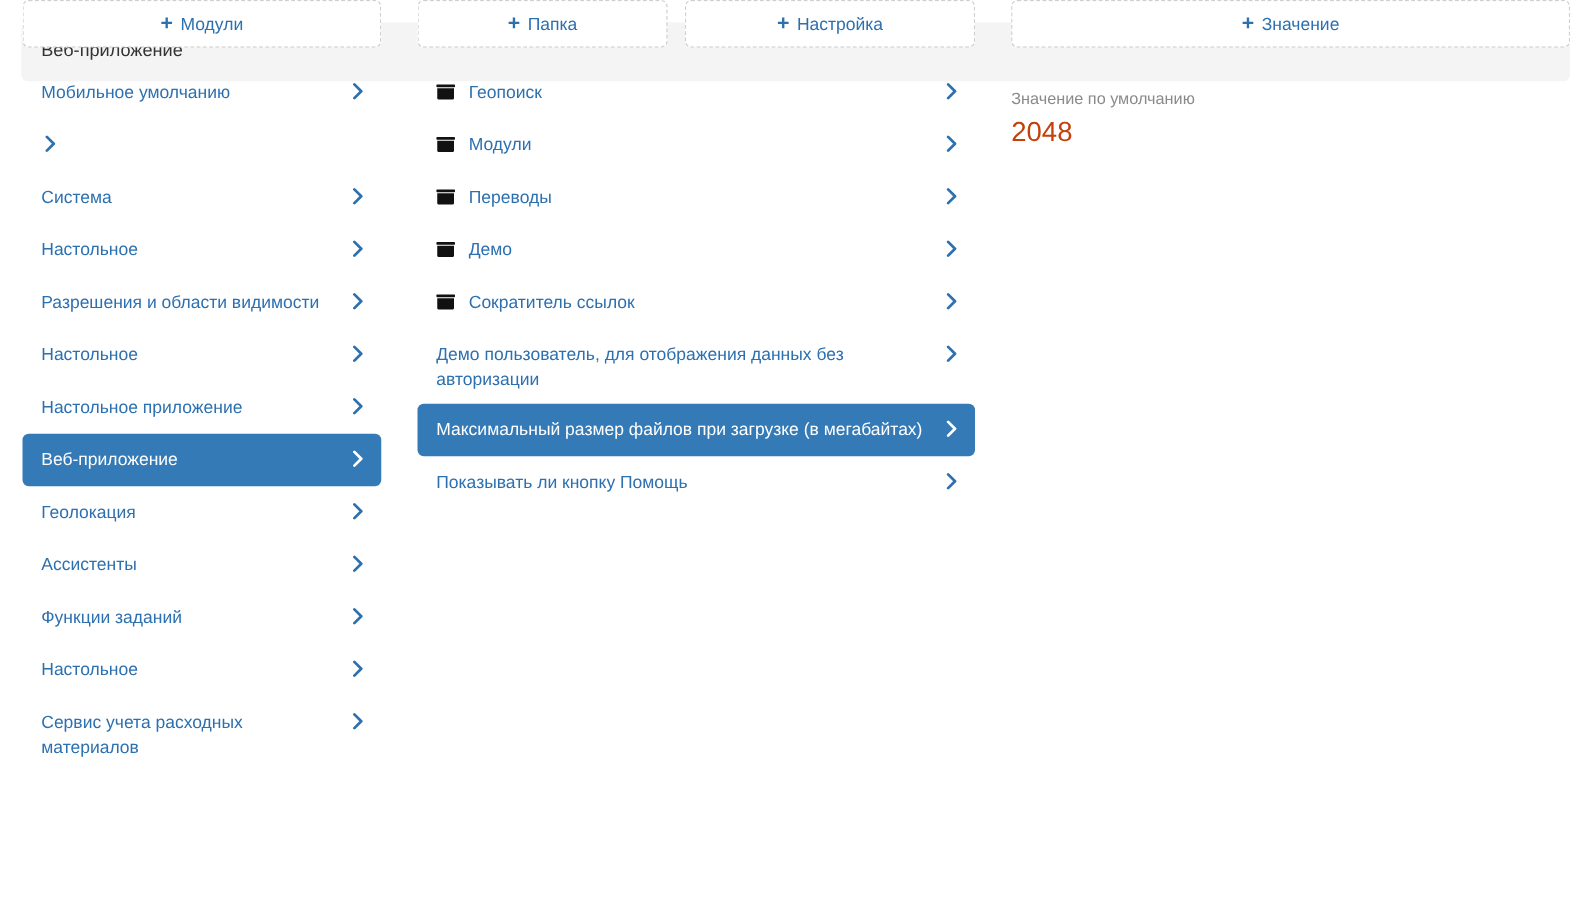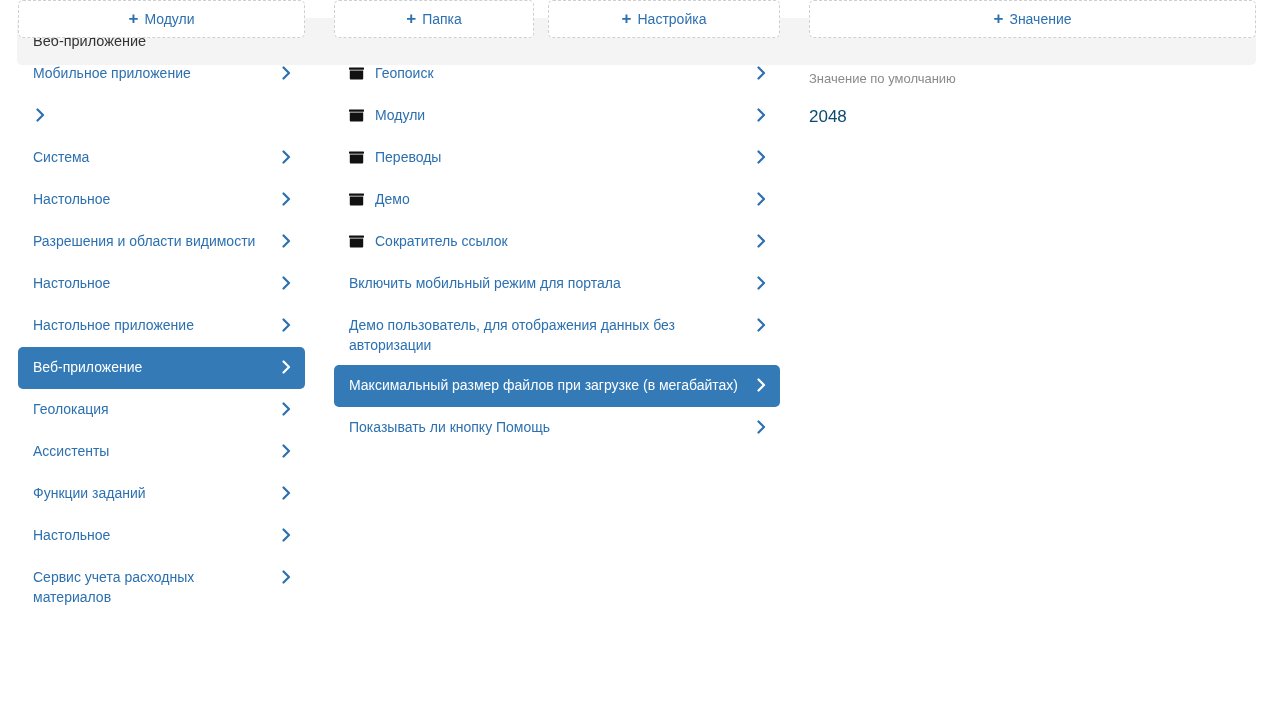--- a/index.html
+++ b/index.html
@@ -132,24 +132,24 @@
     left: 809px;
     top: 70px;
     width: 447px;
   }
   .value-label {
     font-size: 13px;
     color: #8a8a8a;
     line-height: 18px;
   }
   .value-number {
-    font-size: 17px;
-    color: #0c4a6e;
+    font-size: 22px;
+    color: #c2410c;
     line-height: 24px;
-    margin-top: 17px;
+    margin-top: 6px;
     font-weight: 400;
   }
 </style>
 </head>
 <body>
 
 <div class="header-bar">
   <div class="header-title">Веб-приложение</div>
 </div>
 
@@ -165,21 +165,21 @@
   <span class="plus">+</span>
   <span>Настройка</span>
 </div>
 <div class="add-btn ab-values">
   <span class="plus">+</span>
   <span>Значение</span>
 </div>
 
 <div class="list list-sections" id="sections-list">
     <div class="row no-icon">
-      <span class="row-label">Мобильное приложение</span>
+      <span class="row-label">Мобильное умолчанию</span>
       <span class="chev">
         <svg width="9" height="14" viewBox="0 0 9 14" fill="none">
           <path d="M1.5 1.5 L7 7 L1.5 12.5" stroke-width="2.2" stroke-linecap="round" stroke-linejoin="round" fill="none"></path>
         </svg>
       </span>
     </div>
     <div class="row no-icon">
       <span class="chev">
         <svg width="9" height="14" viewBox="0 0 9 14" fill="none">
           <path d="M1.5 1.5 L7 7 L1.5 12.5" stroke-width="2.2" stroke-linecap="round" stroke-linejoin="round" fill="none"></path>
@@ -333,28 +333,20 @@
       </span>
     </div>
     <div class="row">
       <span class="folder-ico">
         <svg width="15" height="13" viewBox="0 0 15 13">
           <rect x="0" y="0.5" width="15" height="2.2" rx="0.6" fill="#111111"></rect>
           <path d="M0.8 3.6 H14.2 V11.6 a0.9 0.9 0 0 1 -0.9 0.9 H1.7 a0.9 0.9 0 0 1 -0.9 -0.9 Z" fill="#111111"></path>
         </svg>
       </span>
       <span class="row-label">Сократитель ссылок</span>
-      <span class="chev">
-        <svg width="9" height="14" viewBox="0 0 9 14" fill="none">
-          <path d="M1.5 1.5 L7 7 L1.5 12.5" stroke-width="2.2" stroke-linecap="round" stroke-linejoin="round" fill="none"></path>
-        </svg>
-      </span>
-    </div>
-    <div class="row no-icon">
-      <span class="row-label">Включить мобильный режим для портала</span>
       <span class="chev">
         <svg width="9" height="14" viewBox="0 0 9 14" fill="none">
           <path d="M1.5 1.5 L7 7 L1.5 12.5" stroke-width="2.2" stroke-linecap="round" stroke-linejoin="round" fill="none"></path>
         </svg>
       </span>
     </div>
     <div class="row no-icon">
       <span class="row-label">Демо пользователь, для отображения данных без авторизации</span>
       <span class="chev">
         <svg width="9" height="14" viewBox="0 0 9 14" fill="none">

